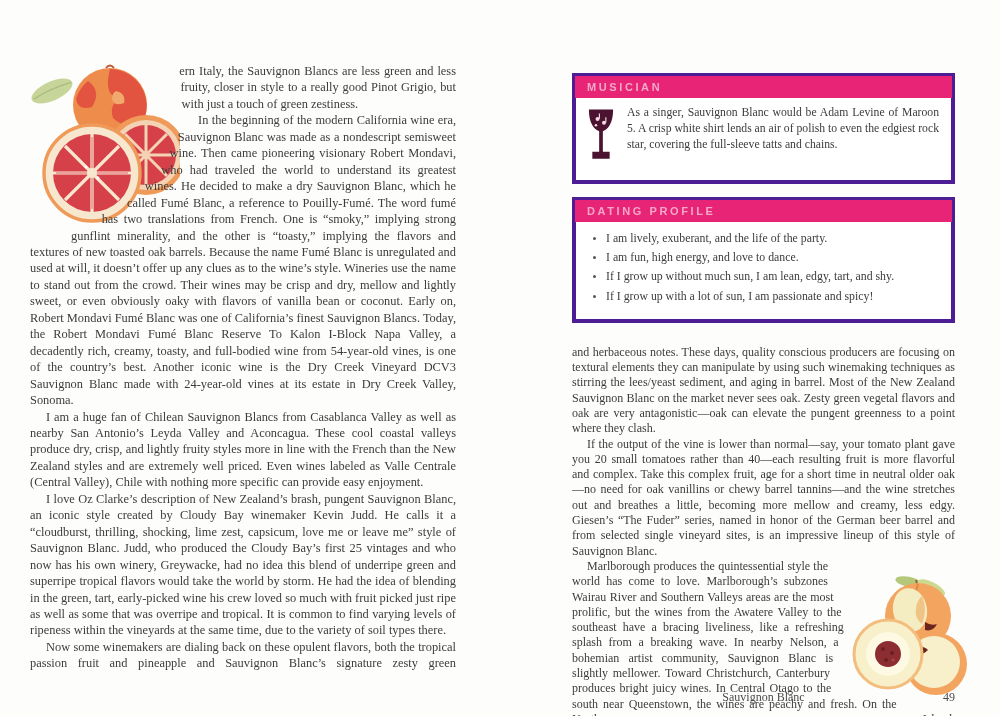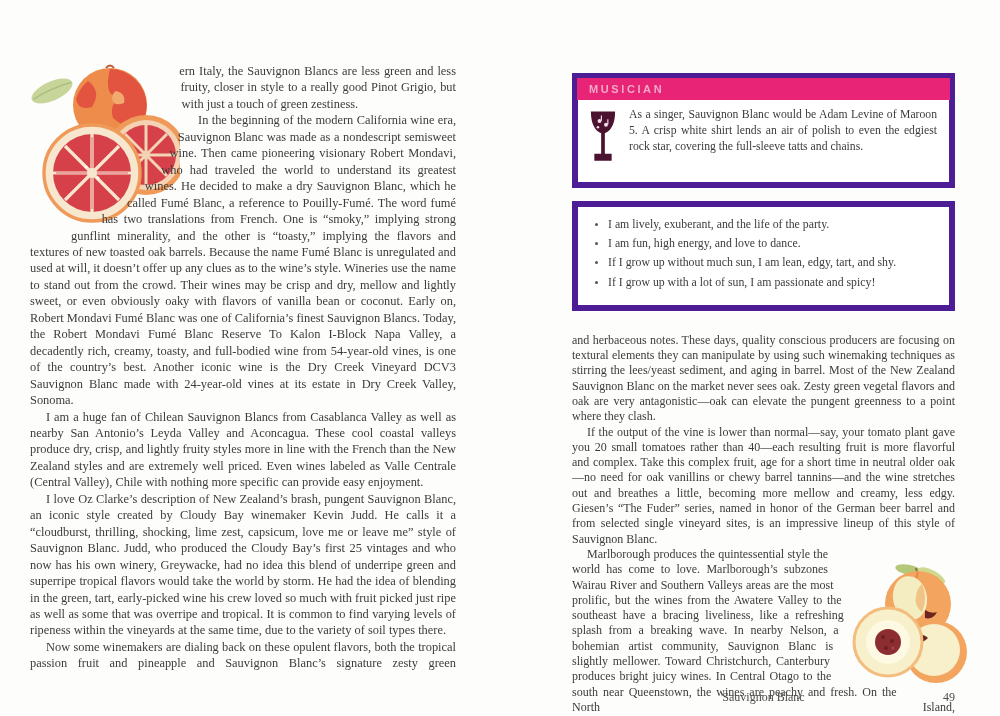--- a/index.html
+++ b/index.html
@@ -18,21 +18,21 @@
   .grapefruit-float{
     float:left;width:150px;height:172px;
     shape-outside:polygon(0 0,138px 0,142px 55px,122px 95px,84px 130px,38px 155px,0 168px);
     shape-margin:10px;
     margin:0 6px 2px 0;
   }
   .grapefruit-float svg{display:block;margin-top:-2px;}
 
   
   .right-col{position:absolute;left:572px;top:48px;width:383px;}
-  .infobox{border:6px solid #4c1d95;background:#fff;}
+  .infobox{border:4px solid #4c1d95;background:#fff;}
   .infobox-header{
     background:#e72475;color:#f3a8c8;
     font-family:"Liberation Sans", sans-serif;
     font-size:11px;font-weight:bold;letter-spacing:2.6px;
     padding:5px 0 5px 12px;margin:-1px;-webkit-user-select:none;
   }
   .musician-body{display:flex;align-items:flex-start;gap:11px;padding:8px 12px 11px 10px;}
   .musician-body .glass{flex:0 0 30px;}
   .musician-body p{margin:0;font-size:11.7px;line-height:16.2px;text-align:justify;}
   .dating-box{margin-top:13px;}
@@ -135,20 +135,21 @@
             <circle cx="15.6" cy="12.4" r="1.7" fill="#f3dce6"></circle>
             <line x1="17.2" y1="12.2" x2="17.2" y2="7.6" stroke="#f3dce6" stroke-width="1"></line>
             <circle cx="8.6" cy="14.6" r="1.1" fill="#f3dce6"></circle>
           </svg>
         </span>
         <p>As a singer, Sauvignon Blanc would be Adam Levine of Maroon 5. A crisp white shirt lends an air of polish to even the edgiest rock star, covering the full-sleeve tatts and chains.</p>
       </div>
     </div>
 
     <div class="infobox dating-box">
+      <div class="infobox-header">DATING PROFILE</div>
       <ul class="dating-list">
           <li>I am lively, exuberant, and the life of the party.</li>
           <li>I am fun, high energy, and love to dance.</li>
           <li>If I grow up without much sun, I am lean, edgy, tart, and shy.</li>
           <li>If I grow up with a lot of sun, I am passionate and spicy!</li>
         </ul>
     </div>
 
     <div class="right-body">
       <p>and herbaceous notes. These days, quality conscious producers are focusing on textural elements they can manipulate by using such winemaking techniques as stirring the lees/yeast sediment, and aging in barrel. Most of the New Zealand Sauvignon Blanc on the market never sees oak. Zesty green vegetal flavors and oak are very antagonistic—oak can elevate the pungent greenness to a point where they clash.</p>

